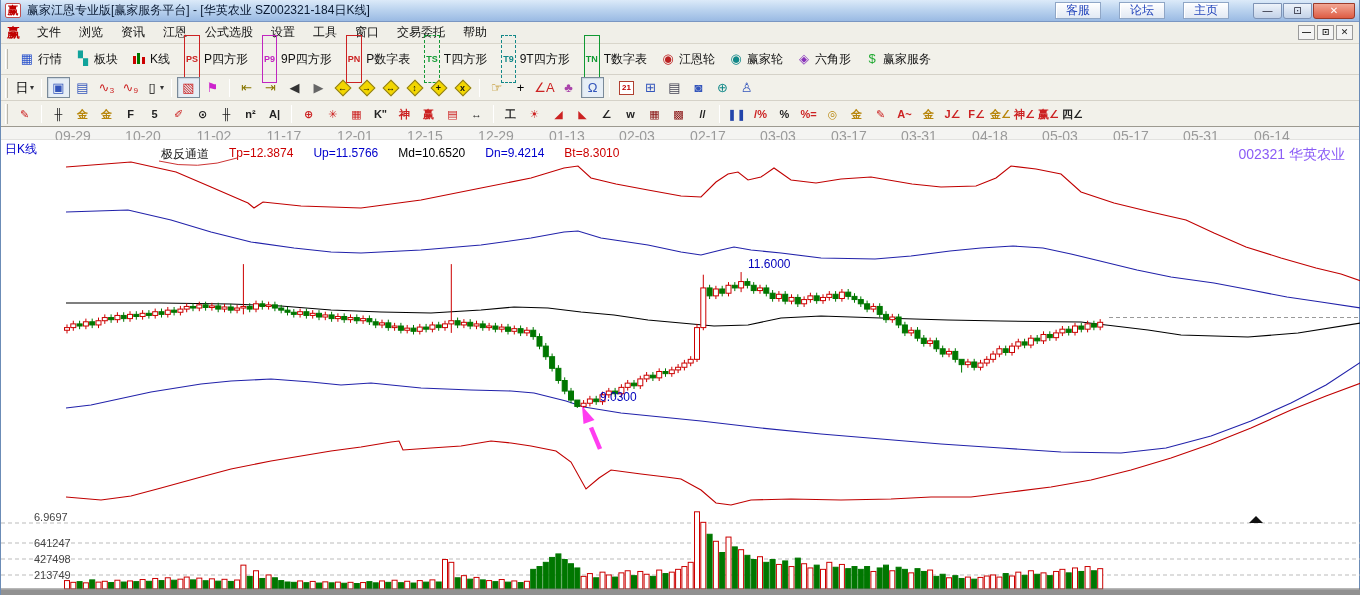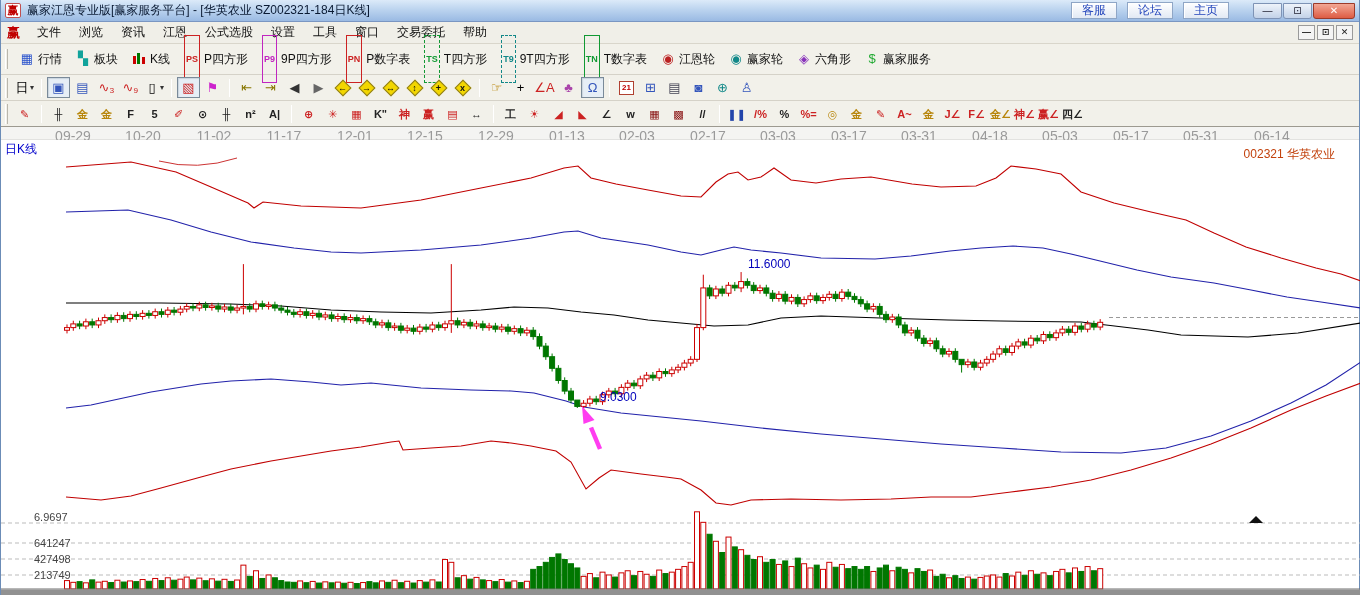--- a/index.html
+++ b/index.html
@@ -49,32 +49,32 @@
      line-height:12px; text-align:center; background:#fff; }
   .t3btn span { font-size:11px; font-weight:bold; line-height:12px; white-space:nowrap; }
   
   .daterow { height:13px; background:#f4f4f2; border-bottom:1px solid #e2e2e0; position:relative; }
   .date { position:absolute; top:1px; transform:translateX(-50%); font-size:14px; color:#9a9a9a; white-space:nowrap; }
   
   .chartarea { height:455px; position:relative; background:#fff; }
   .chartarea svg { position:absolute; left:0; top:0; }
   .kline-label { position:absolute; left:4px; top:1px; color:#0000CC; font-size:12px; }
   .indrow { position:absolute; left:160px; top:6px; display:flex; gap:20px; font-size:12px; white-space:nowrap;}
-  .stockinfo { position:absolute; right:24px; top:6px; color:#c2410c; font-size:12px; white-space:nowrap;}
+  .stockinfo { position:absolute; right:14px; top:6px; color:#8b5cf6; font-size:14px; white-space:nowrap;}
 </style>
 </head>
 <body>
 
 <div class="window">
 
   <div class="titlebar">
     <span class="applogo">赢</span>
     <span class="apptitle">赢家江恩专业版[赢家服务平台] - [华英农业  SZ002321-184日K线]</span>
     <span class="tb-right">
-      <span id="linkbtns" style="display:flex;gap:10px;">
+      <span id="linkbtns" style="display:flex;gap:18px;">
           <span class="linkbtn">客服</span>
           <span class="linkbtn">论坛</span>
           <span class="linkbtn">主页</span>
         </span>
       <span class="winbtns" id="winbtns">
           <span class="wbtn">—</span>
           <span class="wbtn">⊡</span>
           <span class="wbtn close">✕</span>
         </span>
     </span>
@@ -940,19 +940,27 @@
         <text x="747" y="268" fill="#0000BB" font-size="12" font-family="&quot;Liberation Sans&quot;,&quot;DejaVu Sans&quot;,sans-serif">11.6000</text>
         <text x="599" y="401" fill="#0000BB" font-size="12" font-family="&quot;Liberation Sans&quot;,&quot;DejaVu Sans&quot;,sans-serif">9.0300</text>
         <line x1="599" y1="449" x2="590" y2="427.5" stroke="#FF3DF0" stroke-width="4.5"></line>
         <polygon points="581,406 593.5,420 582.5,424" fill="#FF3DF0"></polygon>
         <polygon points="1248,523 1262,523 1255,516" fill="#111111"></polygon>
         <path d="M158,161 Q196,171 236,158" stroke="#CC3333" fill="none"></path>
         <line x1="0" y1="589" x2="1360" y2="589" stroke="#6e6e6e"></line>
         <rect x="0" y="589.5" width="1360" height="5.5" fill="#919191"></rect>
       </svg>
     <span class="kline-label">日K线</span>
+    <span class="indrow" id="indrow">
+        <span style="color: rgb(34, 34, 34);">极反通道</span>
+        <span style="color: rgb(204, 0, 0);">Tp=12.3874</span>
+        <span style="color: rgb(0, 0, 204);">Up=11.5766</span>
+        <span style="color: rgb(0, 0, 0);">Md=10.6520</span>
+        <span style="color: rgb(0, 0, 204);">Dn=9.4214</span>
+        <span style="color: rgb(204, 0, 0);">Bt=8.3010</span>
+      </span>
     <span class="stockinfo">
       <span>002321</span>
       <span>华英农业</span>
     </span>
   </div>
 
 </div>
 
 </body></html>

